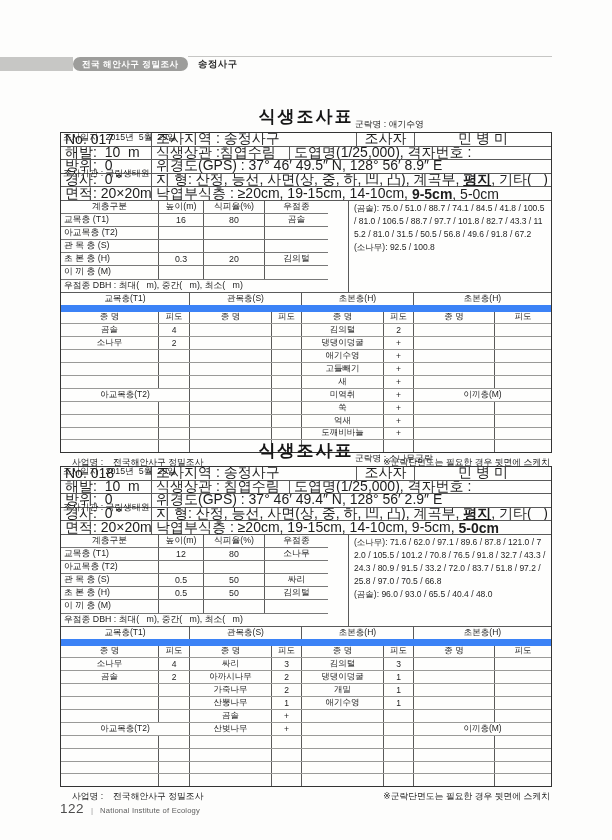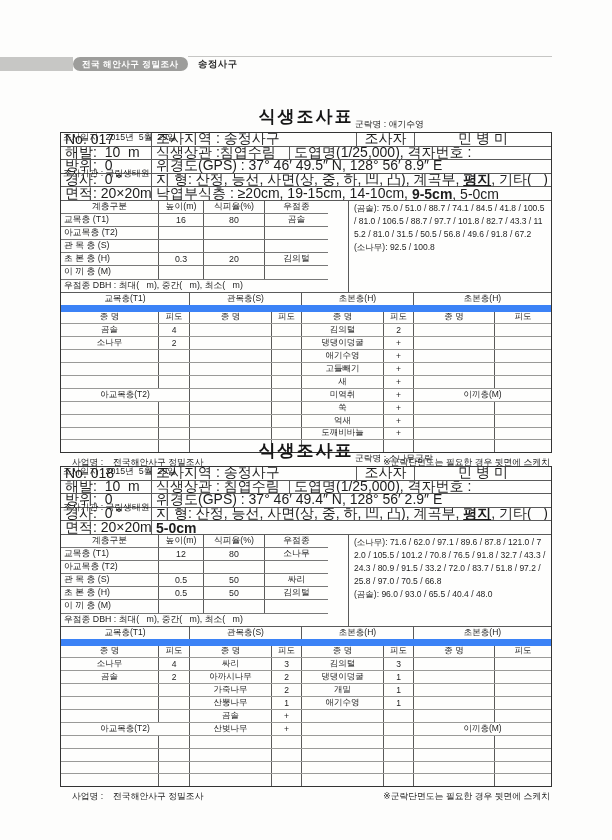--- a/index.html
+++ b/index.html
@@ -308,21 +308,21 @@
       <div class="row">
         <div class="hc w90 pl">방위:  0</div>
         <div class="hc fx bl pl">위경도(GPS) : 37° 46′ 49.4″ N, 128° 56′ 2.9″ E</div>
       </div>
       <div class="row">
         <div class="hc w90 pl">경사:  0 °</div>
         <div class="hc fx bl pl"><span>지 형: 산정, 능선, 사면(상, 중, 하, 凹, 凸), 계곡부, </span><span class="sel">평지</span><span>, 기타(   )</span></div>
       </div>
       <div class="row">
         <div class="hc w90 pl">면적: 20×20m²</div>
-        <div class="hc fx bl pl"><span class="sel">5-0cm</span><span></span></div>
+        <div class="hc fx bl pl"><span>낙엽부식층 : ≥20cm, 19-15cm, 14-10cm, 9-5cm, </span><span class="sel">5-0cm</span><span></span></div>
       </div>
       <div class="mid">
         <div class="mid-left">
             <div class="lrow">
               <div class="lcell lc1">계층구분</div>
               <div class="lcell lc2 bl">높이(m)</div>
               <div class="lcell lc3 bl">식피율(%)</div>
               <div class="lcell lc4 bl">우점종</div>
             </div>
             <div class="lrow">
@@ -478,14 +478,19 @@
             <div class="scell sc8 bl"></div>
           </div>
         </div>
     </div>
     <div class="projrow">
       <div>사업명 :    전국해안사구 정밀조사</div>
       <div>※군락단면도는 필요한 경우 뒷면에 스케치</div>
     </div>
   </section>
 
+  <div class="pfoot">
+    <span class="num">122</span>
+    <span class="bar">|</span>
+    <span class="inst">National Institute of Ecology</span>
+  </div>
 
 </div>
 
 </body></html>

